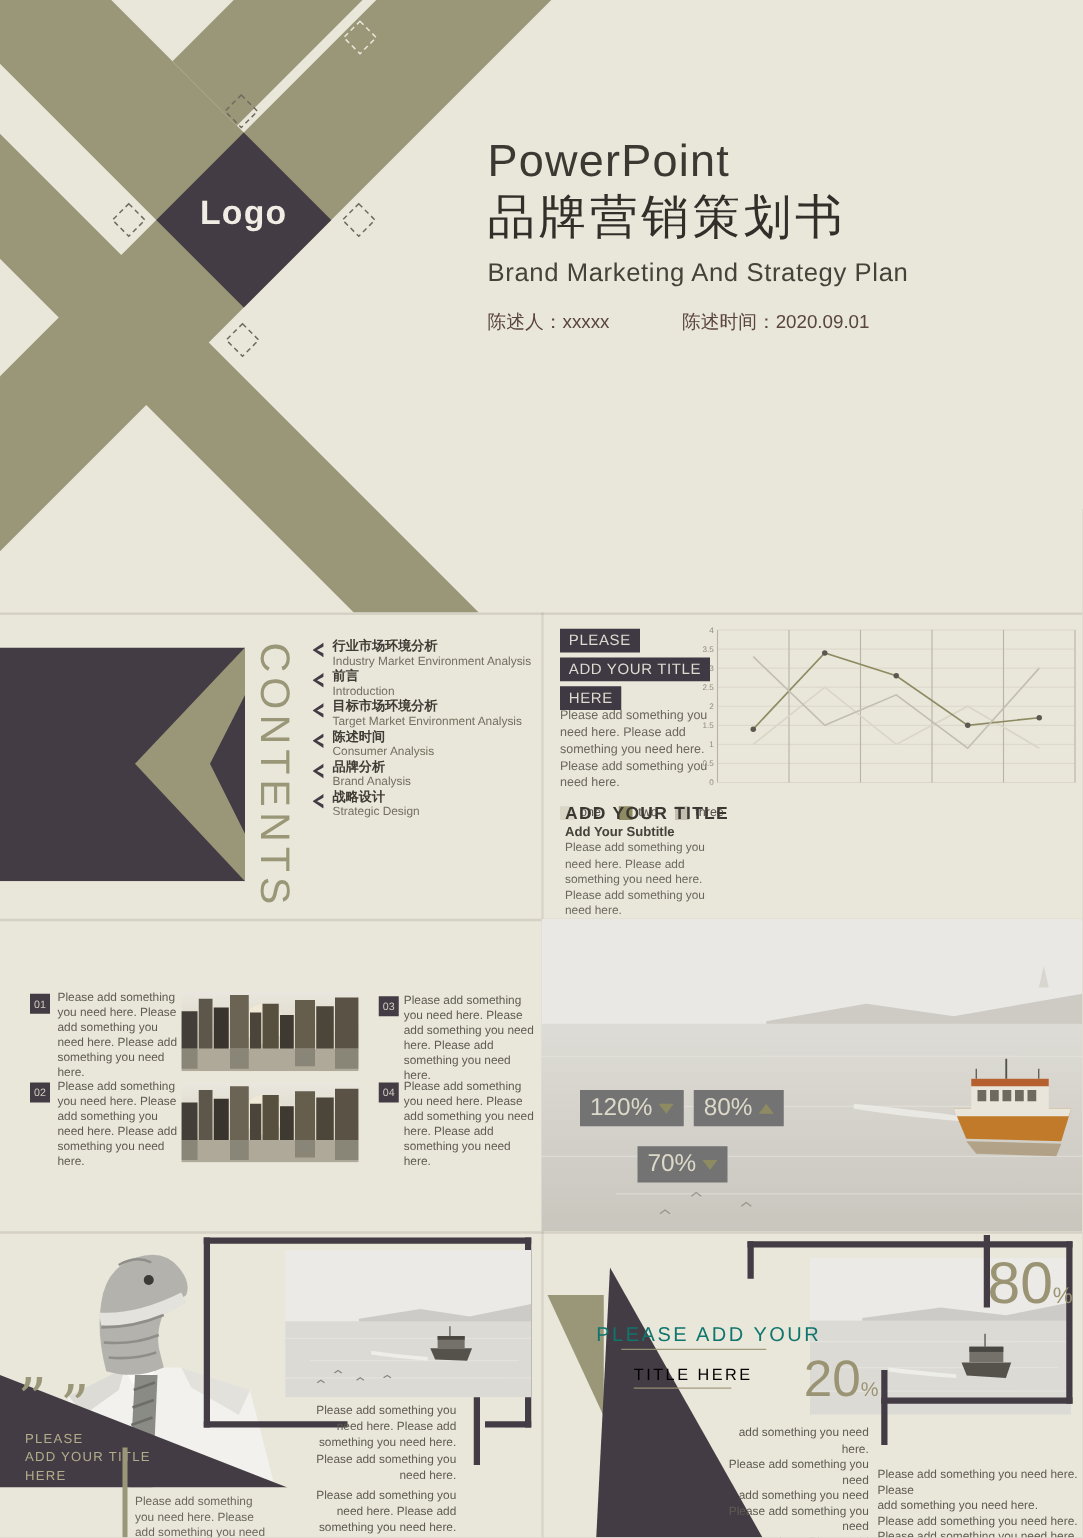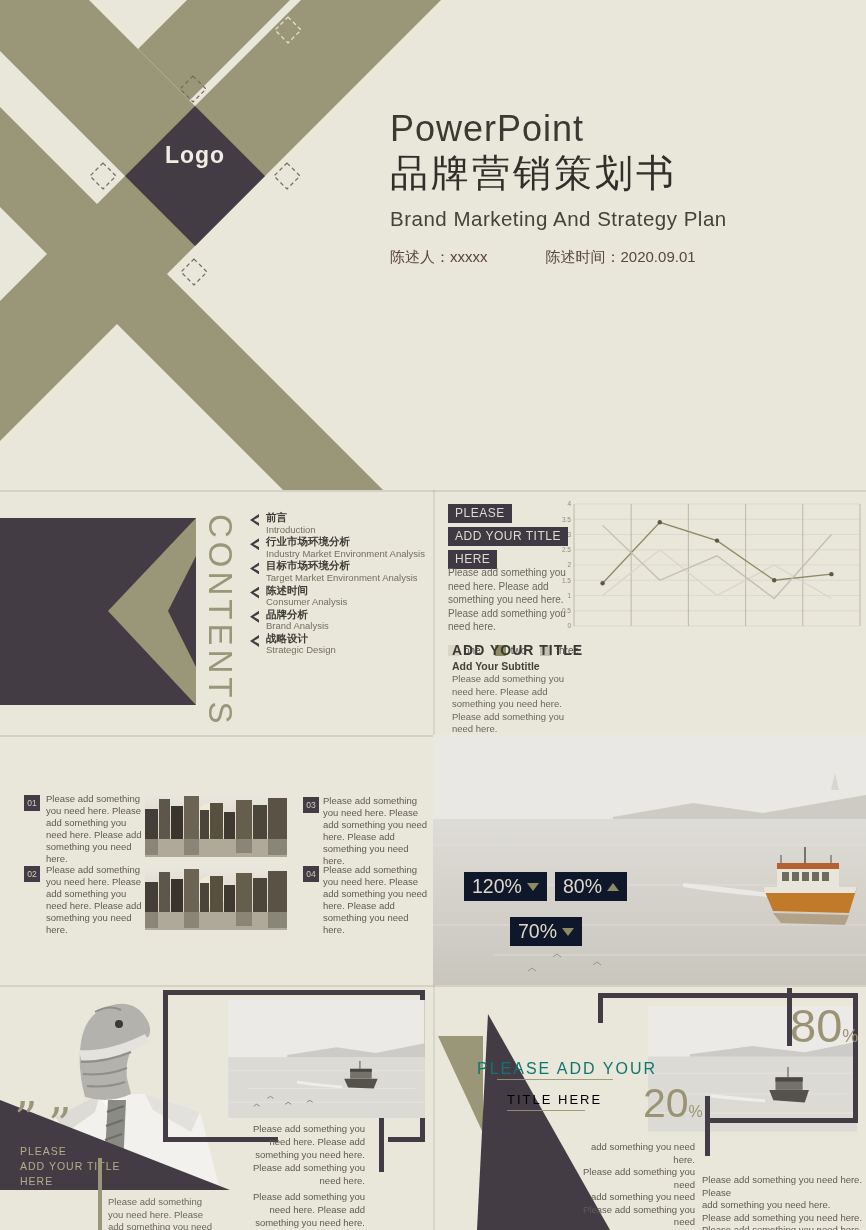--- a/index.html
+++ b/index.html
@@ -6,21 +6,21 @@
   body { background:#cfccc0; font-family:"Liberation Sans", sans-serif; }
   .page { position:relative; width:866px; height:1230px; background:#e9e6da; overflow:hidden; margin:0 auto; }
   .abs { position:absolute; }
   .pre { white-space:pre-line; }
 
   
   .cover-title-en { left:390px; top:108px; font-size:36px; color:#3c3933; letter-spacing:1px; }
   .cover-title-zh { left:390px; top:148px; font-size:38px; color:#322f2a; letter-spacing:3px; font-weight:500; }
   .cover-subtitle { left:390px; top:207px; font-size:20.5px; color:#45423a; letter-spacing:.5px; }
   .cover-presenter { left:390px; top:248px; font-size:15px; color:#5a463c; display:flex; gap:58px; }
-  .logo-label { left:125px; top:142px; width:140px; text-align:center; font-size:23px; font-weight:700; color:#efede4; letter-spacing:1px; }
+  .logo-label { left:125px; top:155px; width:140px; text-align:center; font-size:27px; font-weight:700; color:#efede4; letter-spacing:1px; }
 
   
   .seam-h { left:0; width:866px; height:2px; background:rgba(120,115,100,.18); }
   .seam-v { width:2px; background:rgba(120,115,100,.14); }
 
   
   .contents-vertical { left:198px; top:514px; height:194px; width:44px; writing-mode:vertical-rl;
       font-size:33px; letter-spacing:4px; color:#9a9778; line-height:44px; }
   .contents-list { left:250px; top:512px; width:183px; }
   .contents-item { display:flex; gap:7px; height:24.2px; }
@@ -42,21 +42,21 @@
   .donut-body { left:452px; top:673px; width:122px; font-size:9.5px; line-height:12.5px; color:#6b675e; }
   .donut-row { left:575px; top:660px; width:285px; display:flex; justify-content:space-between; }
   .donut { position:relative; width:64px; height:64px; border-radius:50%; }
   .donut .hole { position:absolute; left:7px; top:7px; width:50px; height:50px; border-radius:50%; background:#e9e6da; }
   .donut .chipc { position:absolute; left:50%; top:50%; transform:translate(-50%,-50%); background:#443c44;
       color:#d9d5c5; font-size:11.5px; padding:2px 6px; }
   .num-badge { width:16px; height:16px; background:#443c44; color:#cfccbf; font-size:8.5px;
       display:flex; align-items:center; justify-content:center; }
   .list-text { font-size:9.5px; line-height:12px; color:#5f5b52; }
   .photo { overflow:hidden; }
-  .stat-chip { position:absolute; height:29px; background:#0f172a; color:#ddd9c9; display:flex;
+  .stat-chip { position:absolute; height:29px; background:#737373; color:#ddd9c9; display:flex;
       align-items:center; gap:5px; padding:0 8px; font-size:19.5px; }
   .tri { width:0; height:0; border-left:6px solid transparent; border-right:6px solid transparent; }
   .tri.down { border-top:8px solid #8e8b63; }
   .tri.up { border-bottom:8px solid #8e8b63; }
 
   
   .bar { position:absolute; background:#443c44; }
   .quote-mark { left:14px; top:1092px; font-family:"DejaVu Serif", serif; font-size:46px; color:#9a9778; }
   .quote-title { left:20px; top:1144px; font-size:10.5px; letter-spacing:1px; color:#b2ad8b; line-height:15px; }
   .olive-vline { left:98px; top:1158px; width:4px; height:72px; background:#9a9778; }
@@ -112,29 +112,29 @@
       <rect x="0" y="0" width="196" height="187" fill="#443c44"></rect>
       <polygon points="196,0 196,187 108,93" fill="#9a9778"></polygon>
       <polygon points="196,38 196,149 168,93" fill="#443c44"></polygon>
     </svg>
   </div>
   <div class="abs contents-vertical">CONTENTS</div>
   <div class="abs contents-list" id="contents-list">
       <div class="contents-item">
         <span class="chevron-left"></span>
         <span>
+          <div class="ci-zh">行业市场环境分析</div>
+          <div class="ci-en">Industry Market Environment Analysis</div>
+        </span>
+      </div>
+      <div class="contents-item">
+        <span class="chevron-left"></span>
+        <span>
           <div class="ci-zh">前言</div>
           <div class="ci-en">Introduction</div>
-        </span>
-      </div>
-      <div class="contents-item">
-        <span class="chevron-left"></span>
-        <span>
-          <div class="ci-zh">行业市场环境分析</div>
-          <div class="ci-en">Industry Market Environment Analysis</div>
         </span>
       </div>
       <div class="contents-item">
         <span class="chevron-left"></span>
         <span>
           <div class="ci-zh">目标市场环境分析</div>
           <div class="ci-en">Target Market Environment Analysis</div>
         </span>
       </div>
       <div class="contents-item">

